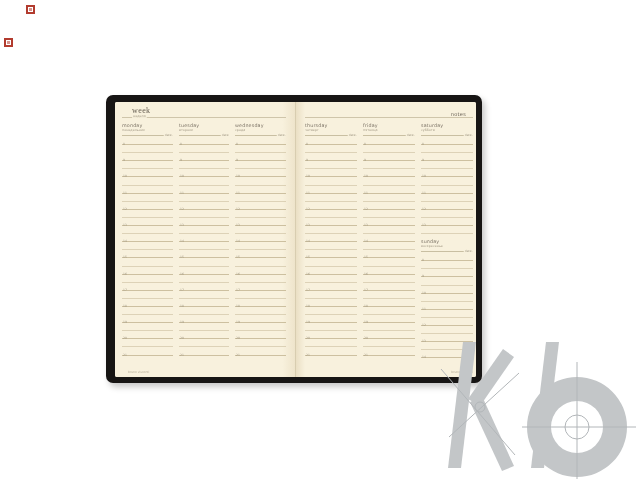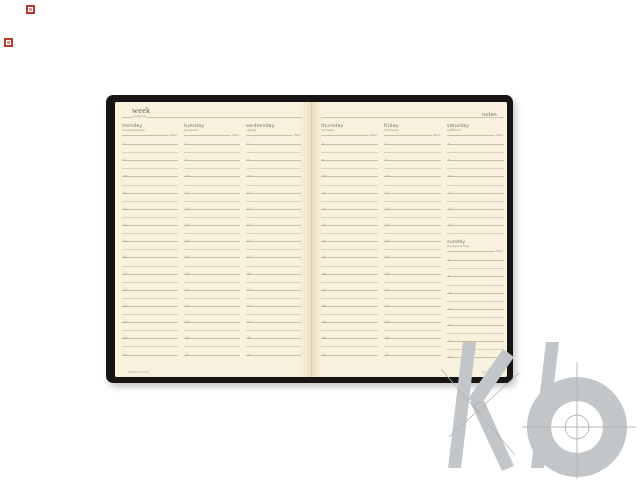--- a/index.html
+++ b/index.html
@@ -6,21 +6,21 @@
   .canvas{position:relative;width:640px;height:480px;background:#ffffff;overflow:hidden;
           font-family:"DejaVu Sans",sans-serif;}
 
   
   .pmark{position:absolute;width:9px;height:9px;border:2px solid var(--mark,#b23b2e);box-sizing:border-box;}
   .pmark::after{content:"";position:absolute;inset:1px;background:var(--mark,#b23b2e);opacity:.55;}
   .pm1{left:26px;top:5px;}
   .pm2{left:4px;top:38px;}
 
   
-  .book{position:absolute;left:106px;top:95px;width:407px;height:288px;
+  .book{position:absolute;left:106px;top:95px;width:376px;height:288px;
         background:var(--cover,#171514);border-radius:7px;
         box-shadow:3px 4px 6px rgba(0,0,0,.22);}
   .pages{position:absolute;left:9px;top:7px;right:6px;bottom:6px;display:flex;
          background:var(--page,#f8f1dd);border-radius:2px;overflow:hidden;}
   .page{flex:1;position:relative;}
   .page-l{border-right:1px solid #d8cdb0;background:linear-gradient(to right,var(--page,#f8f1dd) 93%,#eee4cb);}
   .page-r{background:linear-gradient(to left,var(--page,#f8f1dd) 95%,#eadfc4);}
 
   .page-head{position:relative;height:20px;}
   .head-rule{position:absolute;top:15px;border-top:1px solid #cfc5aa;}

